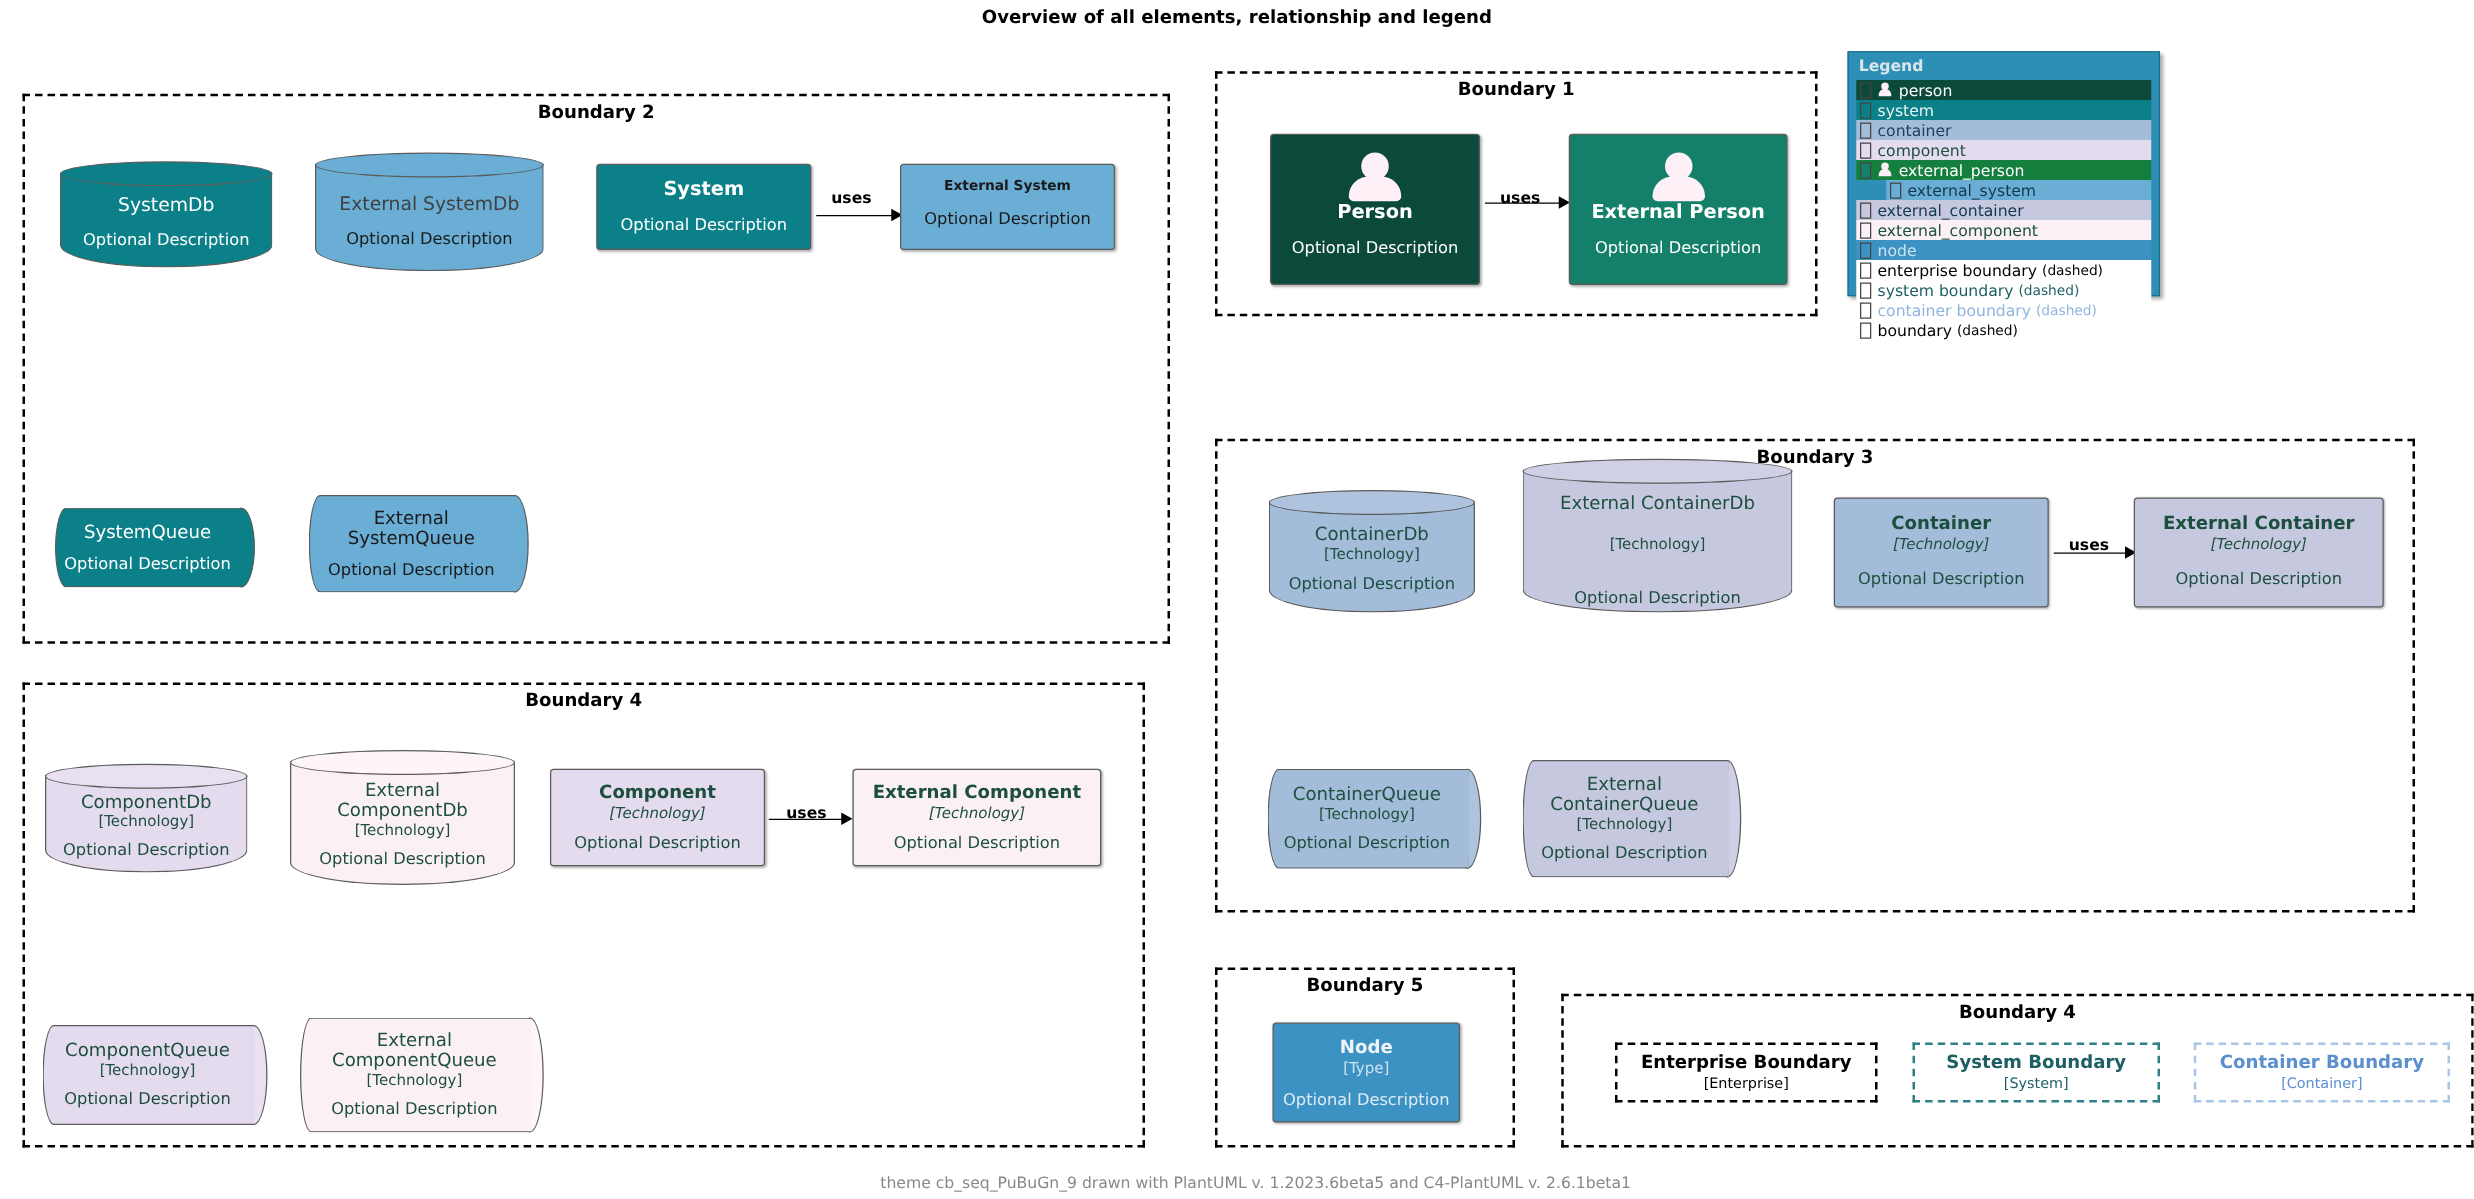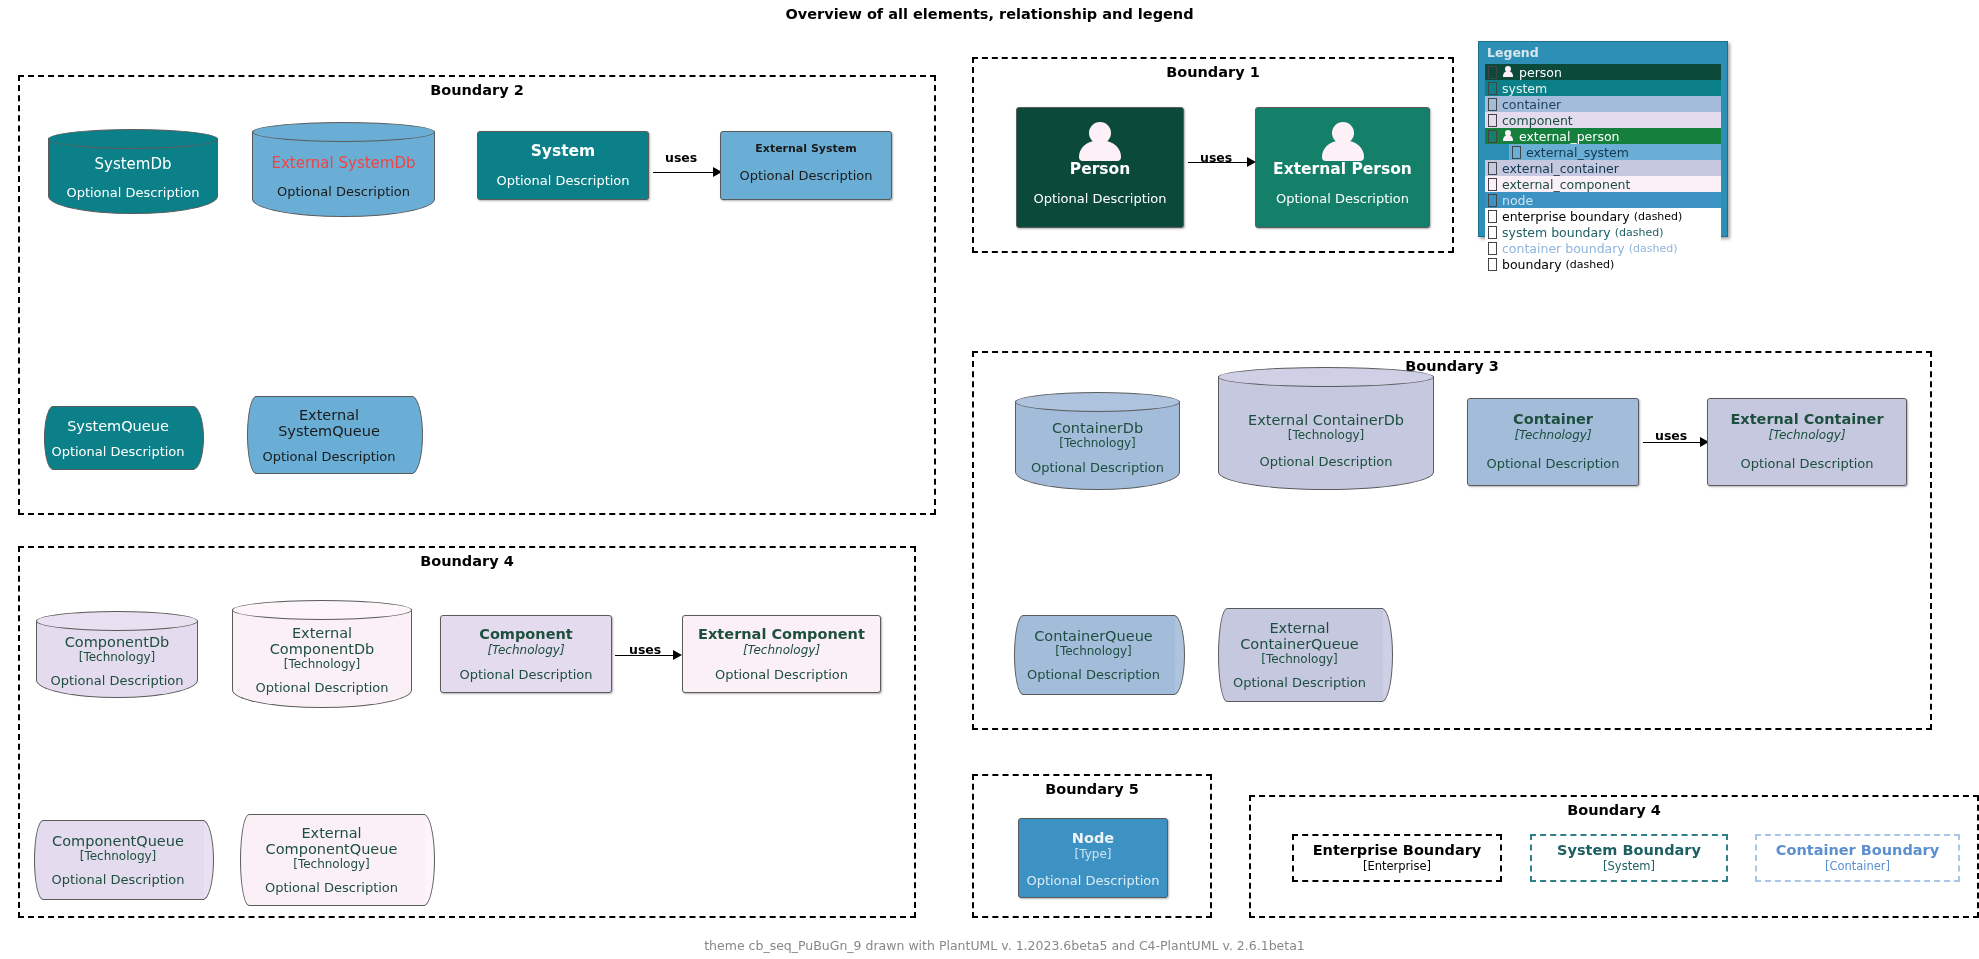--- a/index.html
+++ b/index.html
@@ -110,21 +110,21 @@
   <div class="txt" style="padding-top:12px;">
     <div class="nm" style="font-size:15px;color:#ffffff;">SystemDb</div>
     <div class="desc" style="font-size:13px;color:#ffffff;margin-top:12px;">Optional Description</div>
   </div>
 </div>
 
 <div class="cyl" style="left:252px;top:122px;width:183px;height:95px;">
   <div class="body" style="background:#6aaed6;"></div>
   <div class="top" style="background:#6aaed6;"></div>
   <div class="txt" style="padding-top:14px;">
-    <div class="nm" style="font-size:15px;color:#ef4444;">External SystemDb</div>
+    <div class="nm" style="font-size:15px;color:#404040;">External SystemDb</div>
     <div class="desc" style="font-size:13px;color:#1a1a1a;margin-top:12px;">Optional Description</div>
   </div>
 </div>
 
 <div class="el boxel" style="left:477px;top:131px;width:172px;height:69px;background:#0b8089;padding-top:11px;">
   <div class="nm" style="font-size:15.5px;color:#ffffff;">System</div>
   <div class="desc" style="font-size:13px;color:#ffffff;margin-top:12px;">Optional Description</div>
 </div>
 
 <div class="arrow-line" style="left:653px;top:172px;width:63px;"></div>
@@ -253,21 +253,21 @@
   <div class="txt" style="padding-top:12px;">
     <div class="nm" style="font-size:14.5px;color:#1d4f3e;">ContainerDb</div>
     <div class="tech" style="font-size:12px;color:#1d4f3e;">[Technology]</div>
     <div class="desc" style="font-size:13px;color:#1d4f3e;margin-top:10px;">Optional Description</div>
   </div>
 </div>
 
 <div class="cyl" style="left:1218px;top:367px;width:216px;height:123px;">
   <div class="body" style="background:#c6c8e0;"></div>
   <div class="top" style="background:#cfd0e6;"></div>
-  <div class="txt" style="padding-top:24px;">
+  <div class="txt" style="padding-top:24px;gap:17px;">
     <div class="nm" style="font-size:14.5px;color:#1d4f3e;">External ContainerDb</div>
     <div class="tech" style="font-size:12px;color:#1d4f3e;">[Technology]</div>
     <div class="desc" style="font-size:13px;color:#1d4f3e;margin-top:12px;">Optional Description</div>
   </div>
 </div>
 
 <div class="el boxel" style="left:1467px;top:398px;width:172px;height:88px;background:#a3bcda;padding-top:12px;">
   <div class="nm" style="font-size:14.5px;color:#1d4f3e;">Container</div>
   <div class="tech" style="font-size:12px;color:#1d4f3e;">[Technology]</div>
   <div class="desc" style="font-size:13px;color:#1d4f3e;margin-top:14px;">Optional Description</div>

